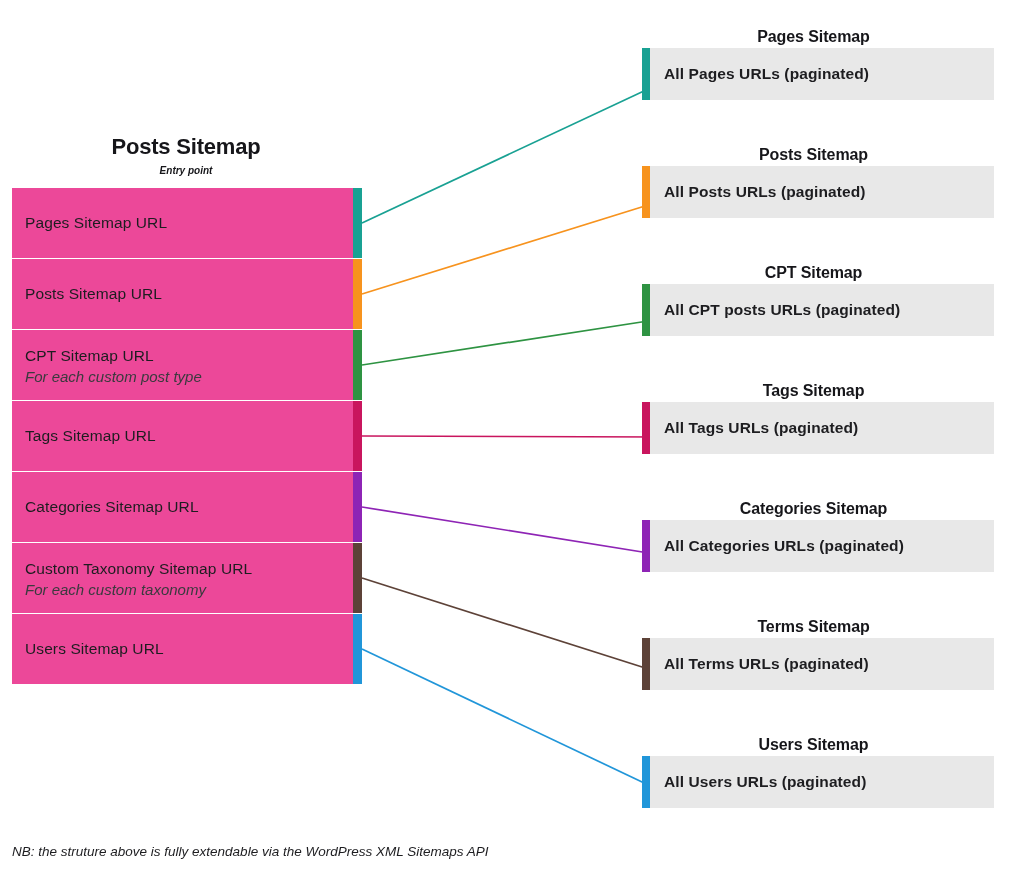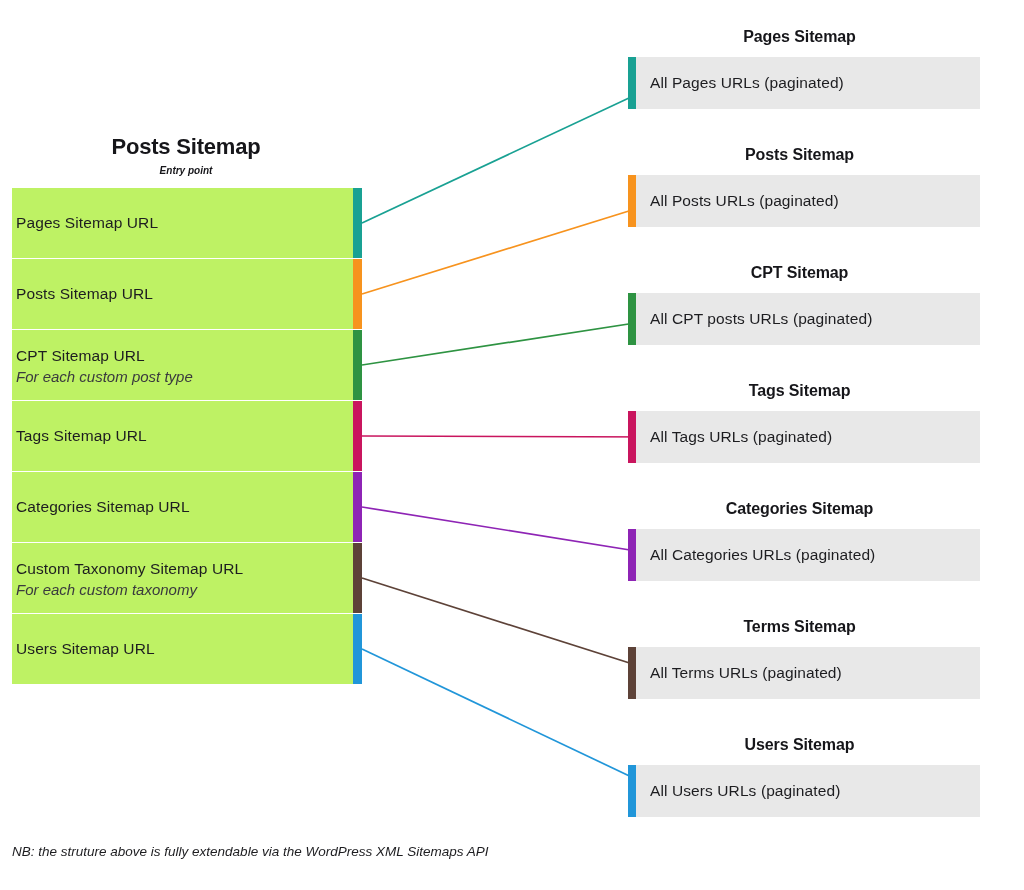--- a/index.html
+++ b/index.html
@@ -64,28 +64,28 @@
     z-index: 2;
   }
   .left-row {
     position: relative;
     height: 70px;
     margin-bottom: 1px;
     display: flex;
     align-items: center;
   }
   .left-box {
-    background: #bef264;
+    background: #ec4899;
     height: 70px;
     width: 341px;
     box-sizing: border-box;
     display: flex;
     flex-direction: column;
     justify-content: center;
-    padding-left: 4px;
+    padding-left: 13px;
   }
   .left-bar {
     width: 9px;
     height: 70px;
     flex: 0 0 9px;
   }
   .left-label {
     font-size: 15.5px;
     color: #1d1d20;
     line-height: 20px;
@@ -95,42 +95,42 @@
     font-size: 15px;
     font-style: italic;
     color: #3a3a3e;
     line-height: 17px;
     margin-top: 2px;
   }
 
   
   #right-column {
     position: absolute;
-    left: 628px;
+    left: 642px;
     top: 26px;
     width: 352px;
     z-index: 2;
   }
   .right-group {
     position: relative;
     height: 118px;
   }
   .right-heading {
     text-align: center;
     font-size: 16px;
     font-weight: bold;
     color: #16161a;
     line-height: 22px;
     letter-spacing: -0.1px;
     padding-right: 9px;
   }
   .right-row {
     display: flex;
     align-items: flex-start;
-    margin-top: 9px;
+    font-weight: bold;
   }
   .right-bar {
     width: 8px;
     flex: 0 0 8px;
     height: 52px;
   }
   .right-box {
     background: #e8e8e8;
     height: 52px;
     flex: 1 1 auto;

